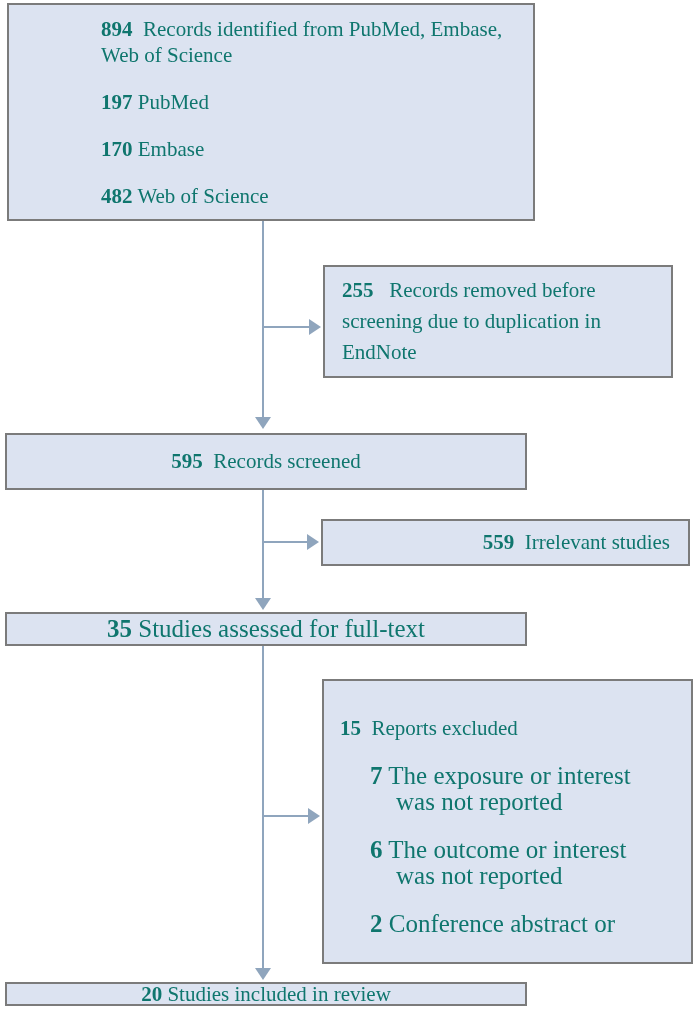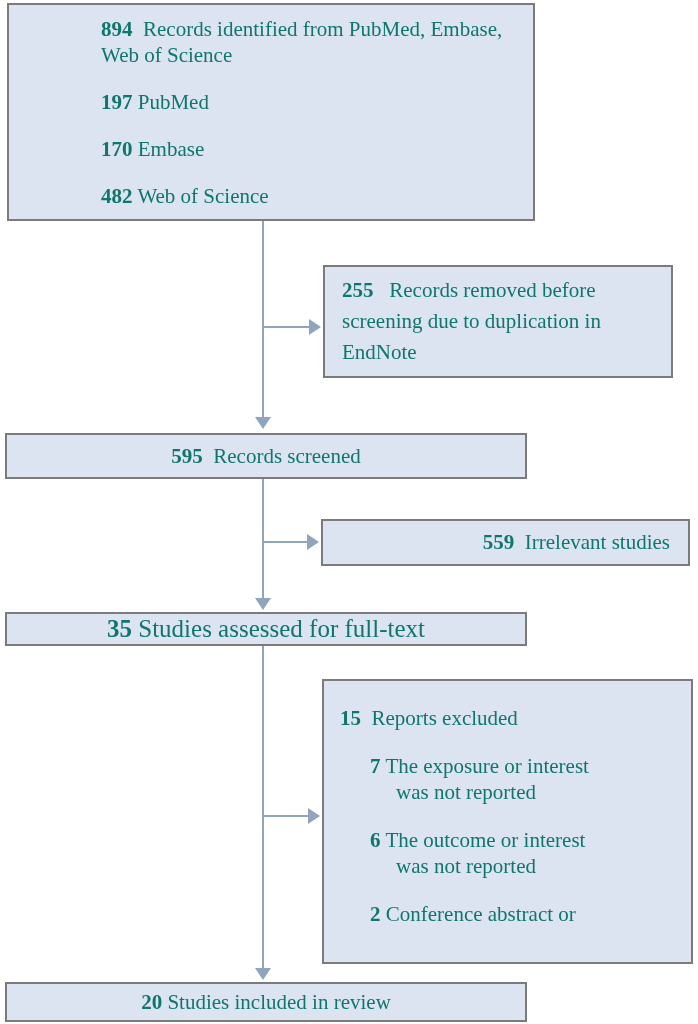--- a/index.html
+++ b/index.html
@@ -52,40 +52,40 @@
   #box-identification .row { font-size: 21px; line-height: 26px; margin: 0; }
   #box-identification .row-main { margin-bottom: 21px; padding-right: 30px; }
   #box-identification .row-db { margin-bottom: 21px; }
   #box-identification .row-db.last { margin-bottom: 0; }
 
   
   #box-duplicates { left: 323px; top: 265px; width: 350px; height: 113px; padding: 0 14px 0 17px; }
   #box-duplicates .row { font-size: 21px; line-height: 31px; }
 
   
-  #box-screened { left: 5px; top: 433px; width: 522px; height: 46px; align-items: center; }
+  #box-screened { left: 5px; top: 433px; width: 522px; height: 57px; align-items: center; }
   #box-screened .row { font-size: 21px; }
 
   
   #box-irrelevant { left: 321px; top: 519px; width: 369px; height: 47px; align-items: flex-end; padding-right: 18px; }
   #box-irrelevant .row { font-size: 21px; }
 
   
   #box-fulltext { left: 5px; top: 612px; width: 522px; height: 34px; align-items: center; }
   #box-fulltext .row { font-size: 25px; }
 
   
-  #box-excluded { left: 322px; top: 679px; width: 371px; height: 285px; justify-content: flex-start; padding: 24px 10px 0 16px; }
+  #box-excluded { left: 322px; top: 679px; width: 371px; height: 285px; justify-content: center; padding: 24px 10px 0 16px; }
   #box-excluded .row-head { font-size: 21px; line-height: 26px; margin-bottom: 22px; }
-  #box-excluded .reason { font-size: 21px; line-height: 26px; margin: 0 0 22px 30px; }
+  #box-excluded .reason { font-size: 25px; line-height: 26px; margin: 0 0 22px 30px; }
   #box-excluded .reason .ln-2 { display: block; margin-left: 26px; }
   #box-excluded .reason.last { margin-bottom: 16px; }
 
   
-  #box-included { left: 5px; top: 982px; width: 522px; height: 40px; align-items: center; }
+  #box-included { left: 5px; top: 982px; width: 522px; height: 24px; align-items: center; }
   #box-included .row { font-size: 21px; }
 </style>
 </head>
 <body>
 
 <div id="canvas">
 
   <div class="line vline" style="left:262px; top:221px; height:196px;"></div>
   <div class="arrow-down" style="left:255px; top:417px;"></div>
 

